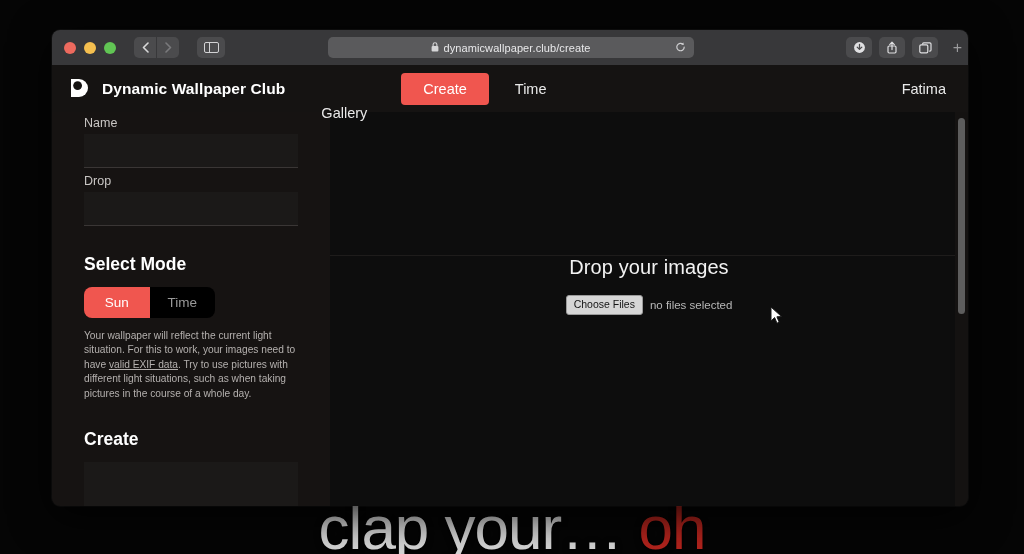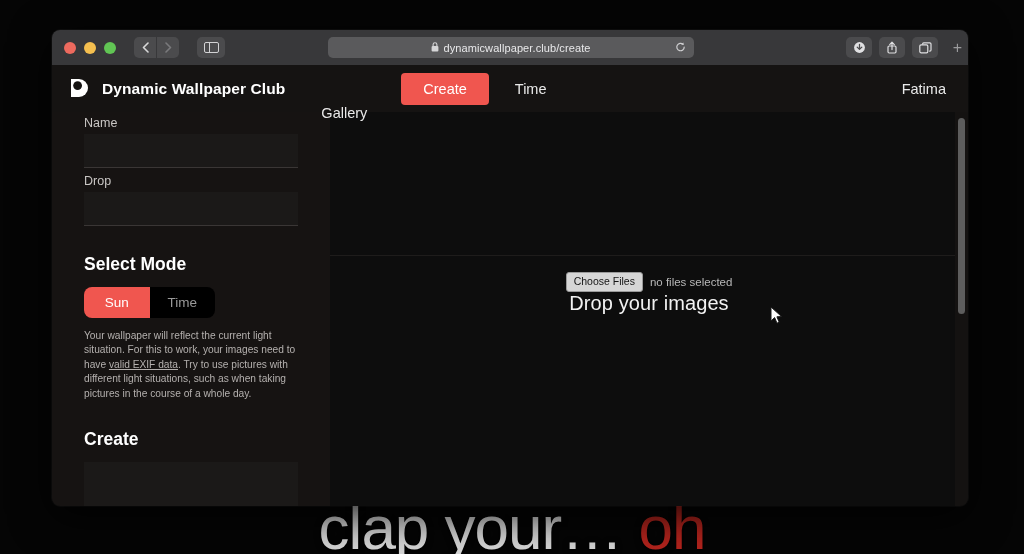--- a/index.html
+++ b/index.html
@@ -362,25 +362,25 @@
             <div class="mode-btn" id="mode-time">Time</div>
           </div>
 
           <p id="mode-desc"><span>Your wallpaper will reflect the current light situation. For this to work, your images need to have </span><a href="#">valid EXIF data</a><span>. Try to use pictures with different light situations, such as when taking pictures in the course of a whole day.</span></p>
 
           <div class="section-title">Create</div>
           <div id="preview-box"></div>
         </div>
 
         <div id="dropzone">
+          <div id="drop-title">Drop your images</div>
           <div id="file-input-row">
             <span id="choose-files">Choose Files</span>
             <span id="file-status">no files selected</span>
           </div>
-          <div id="drop-title">Drop your images</div>
         </div>
 
         <div id="scrollbar-track">
           <div id="scrollbar-thumb"></div>
         </div>
 
         <svg id="cursor" viewBox="0 0 14 20">
           <path d="M1 1 L1 15 L4.6 11.6 L7 17.2 L9.2 16.2 L6.9 10.8 L11.6 10.6 Z" fill="#ffffff" stroke="#1a1a1a" stroke-width="1"></path>
         </svg>
 

